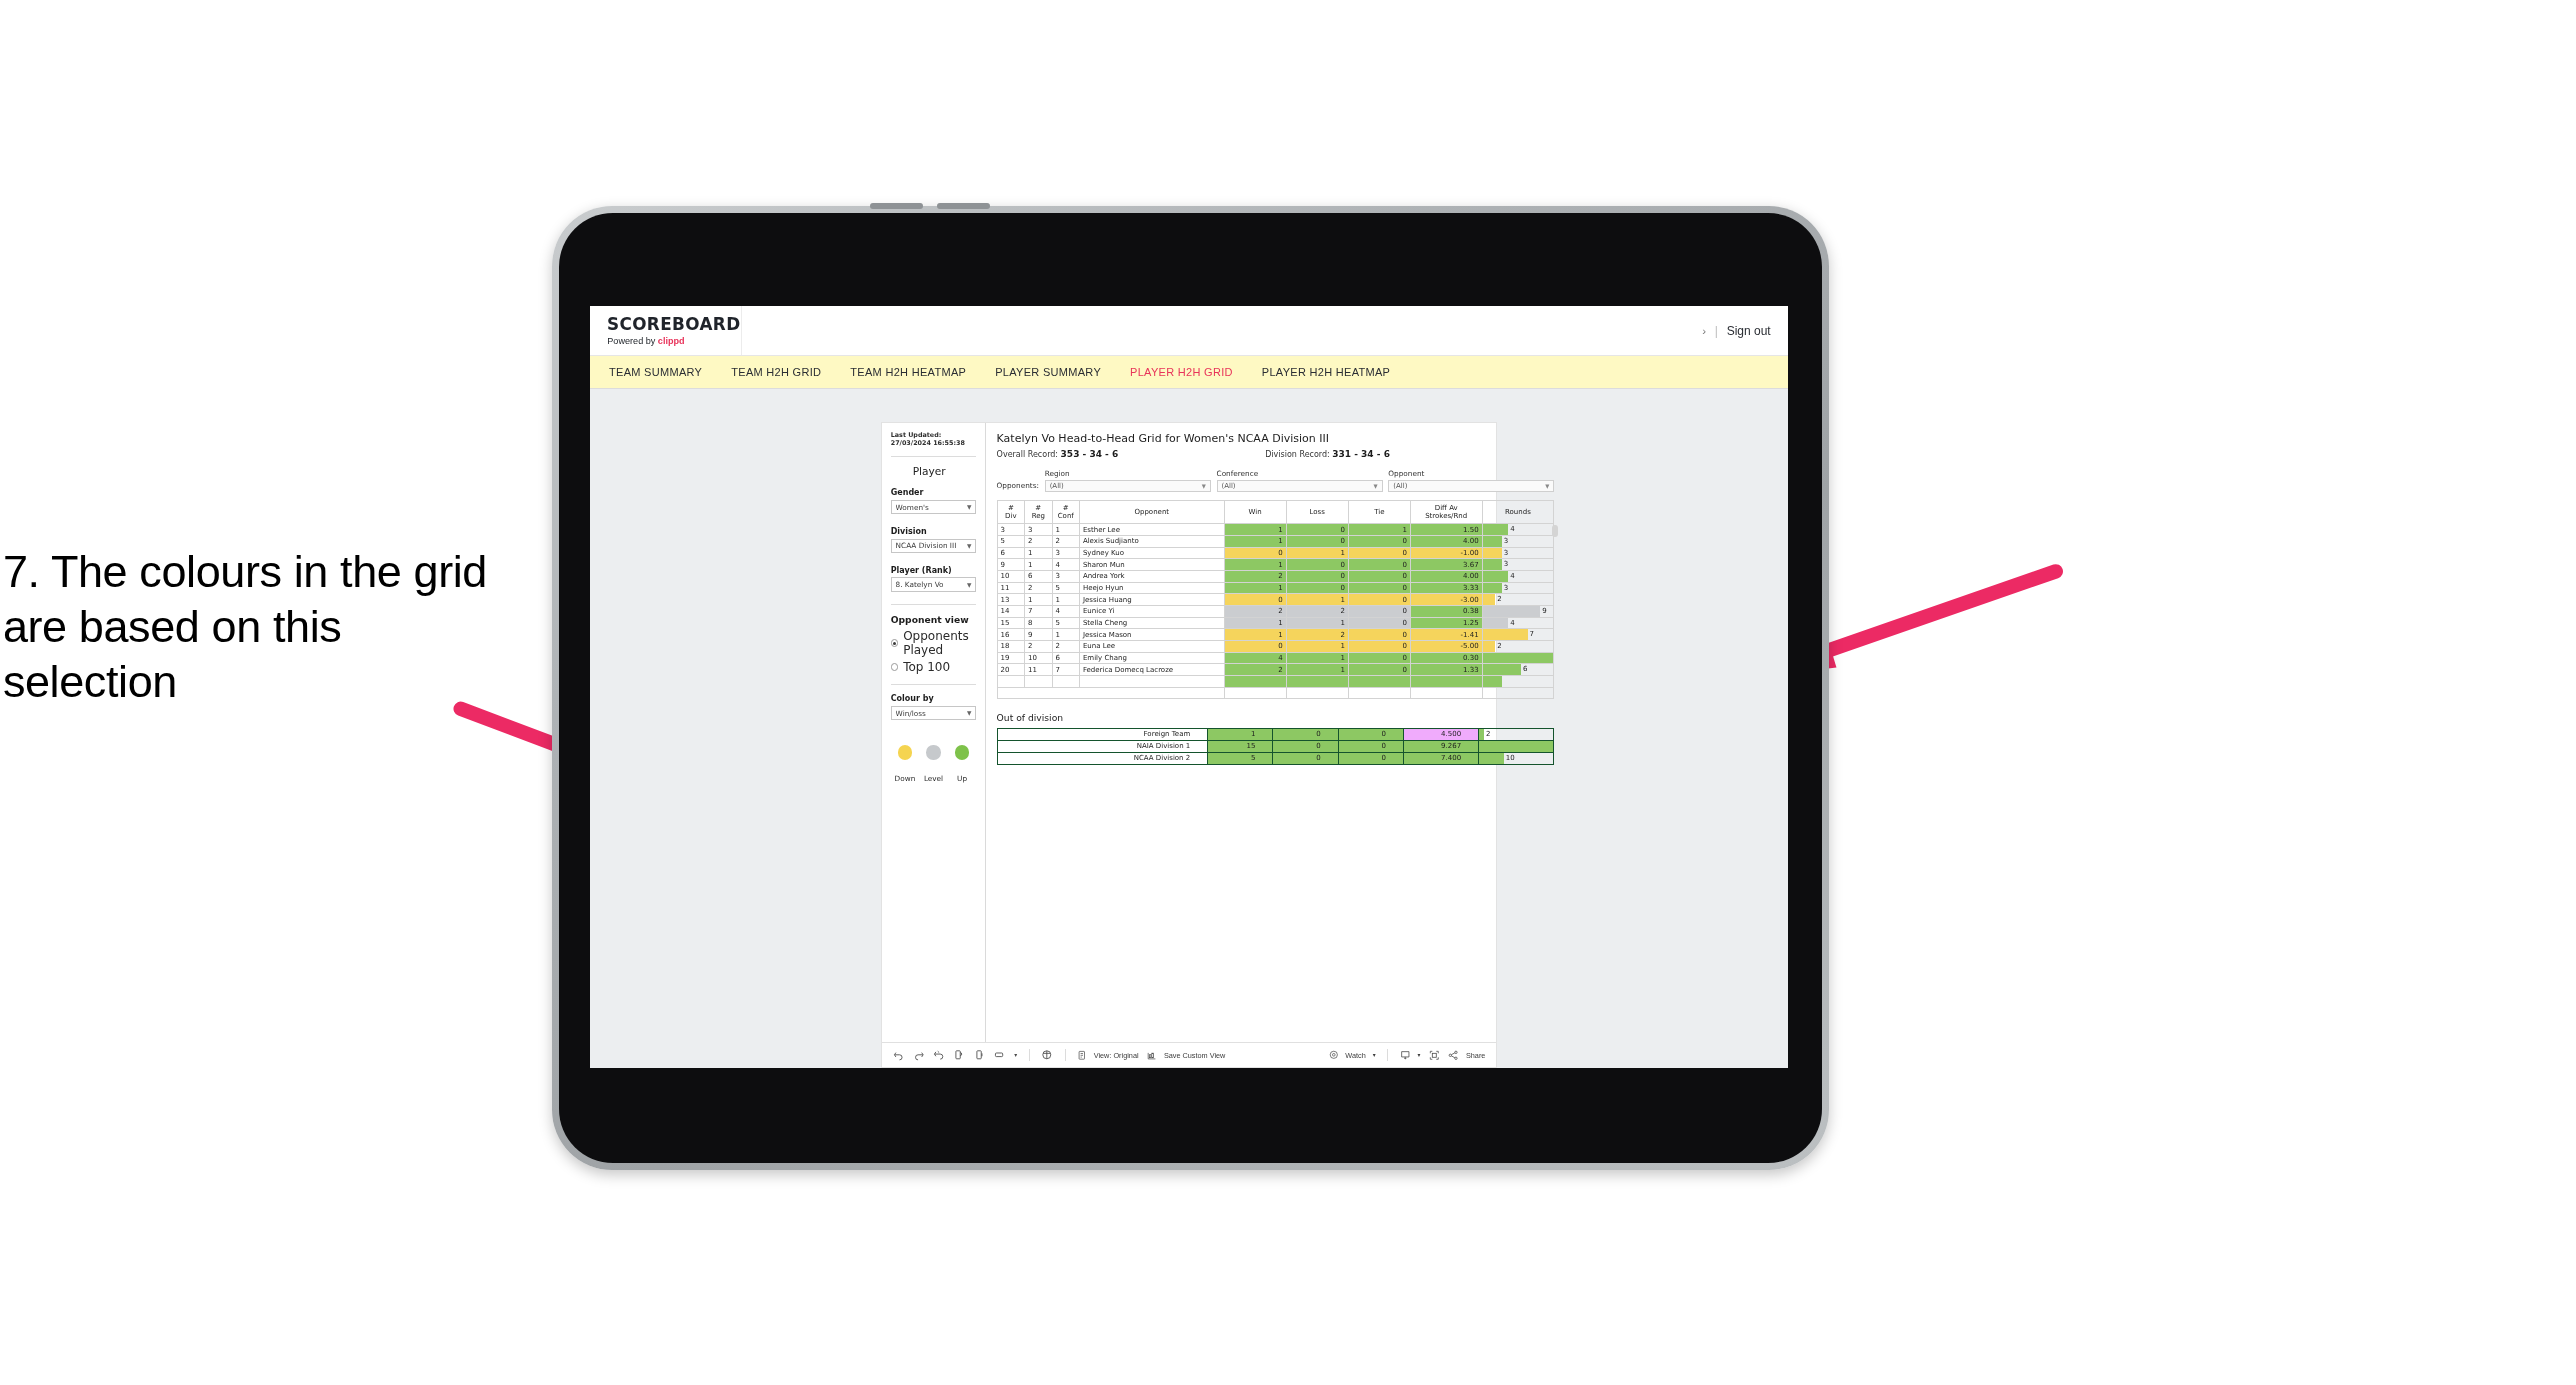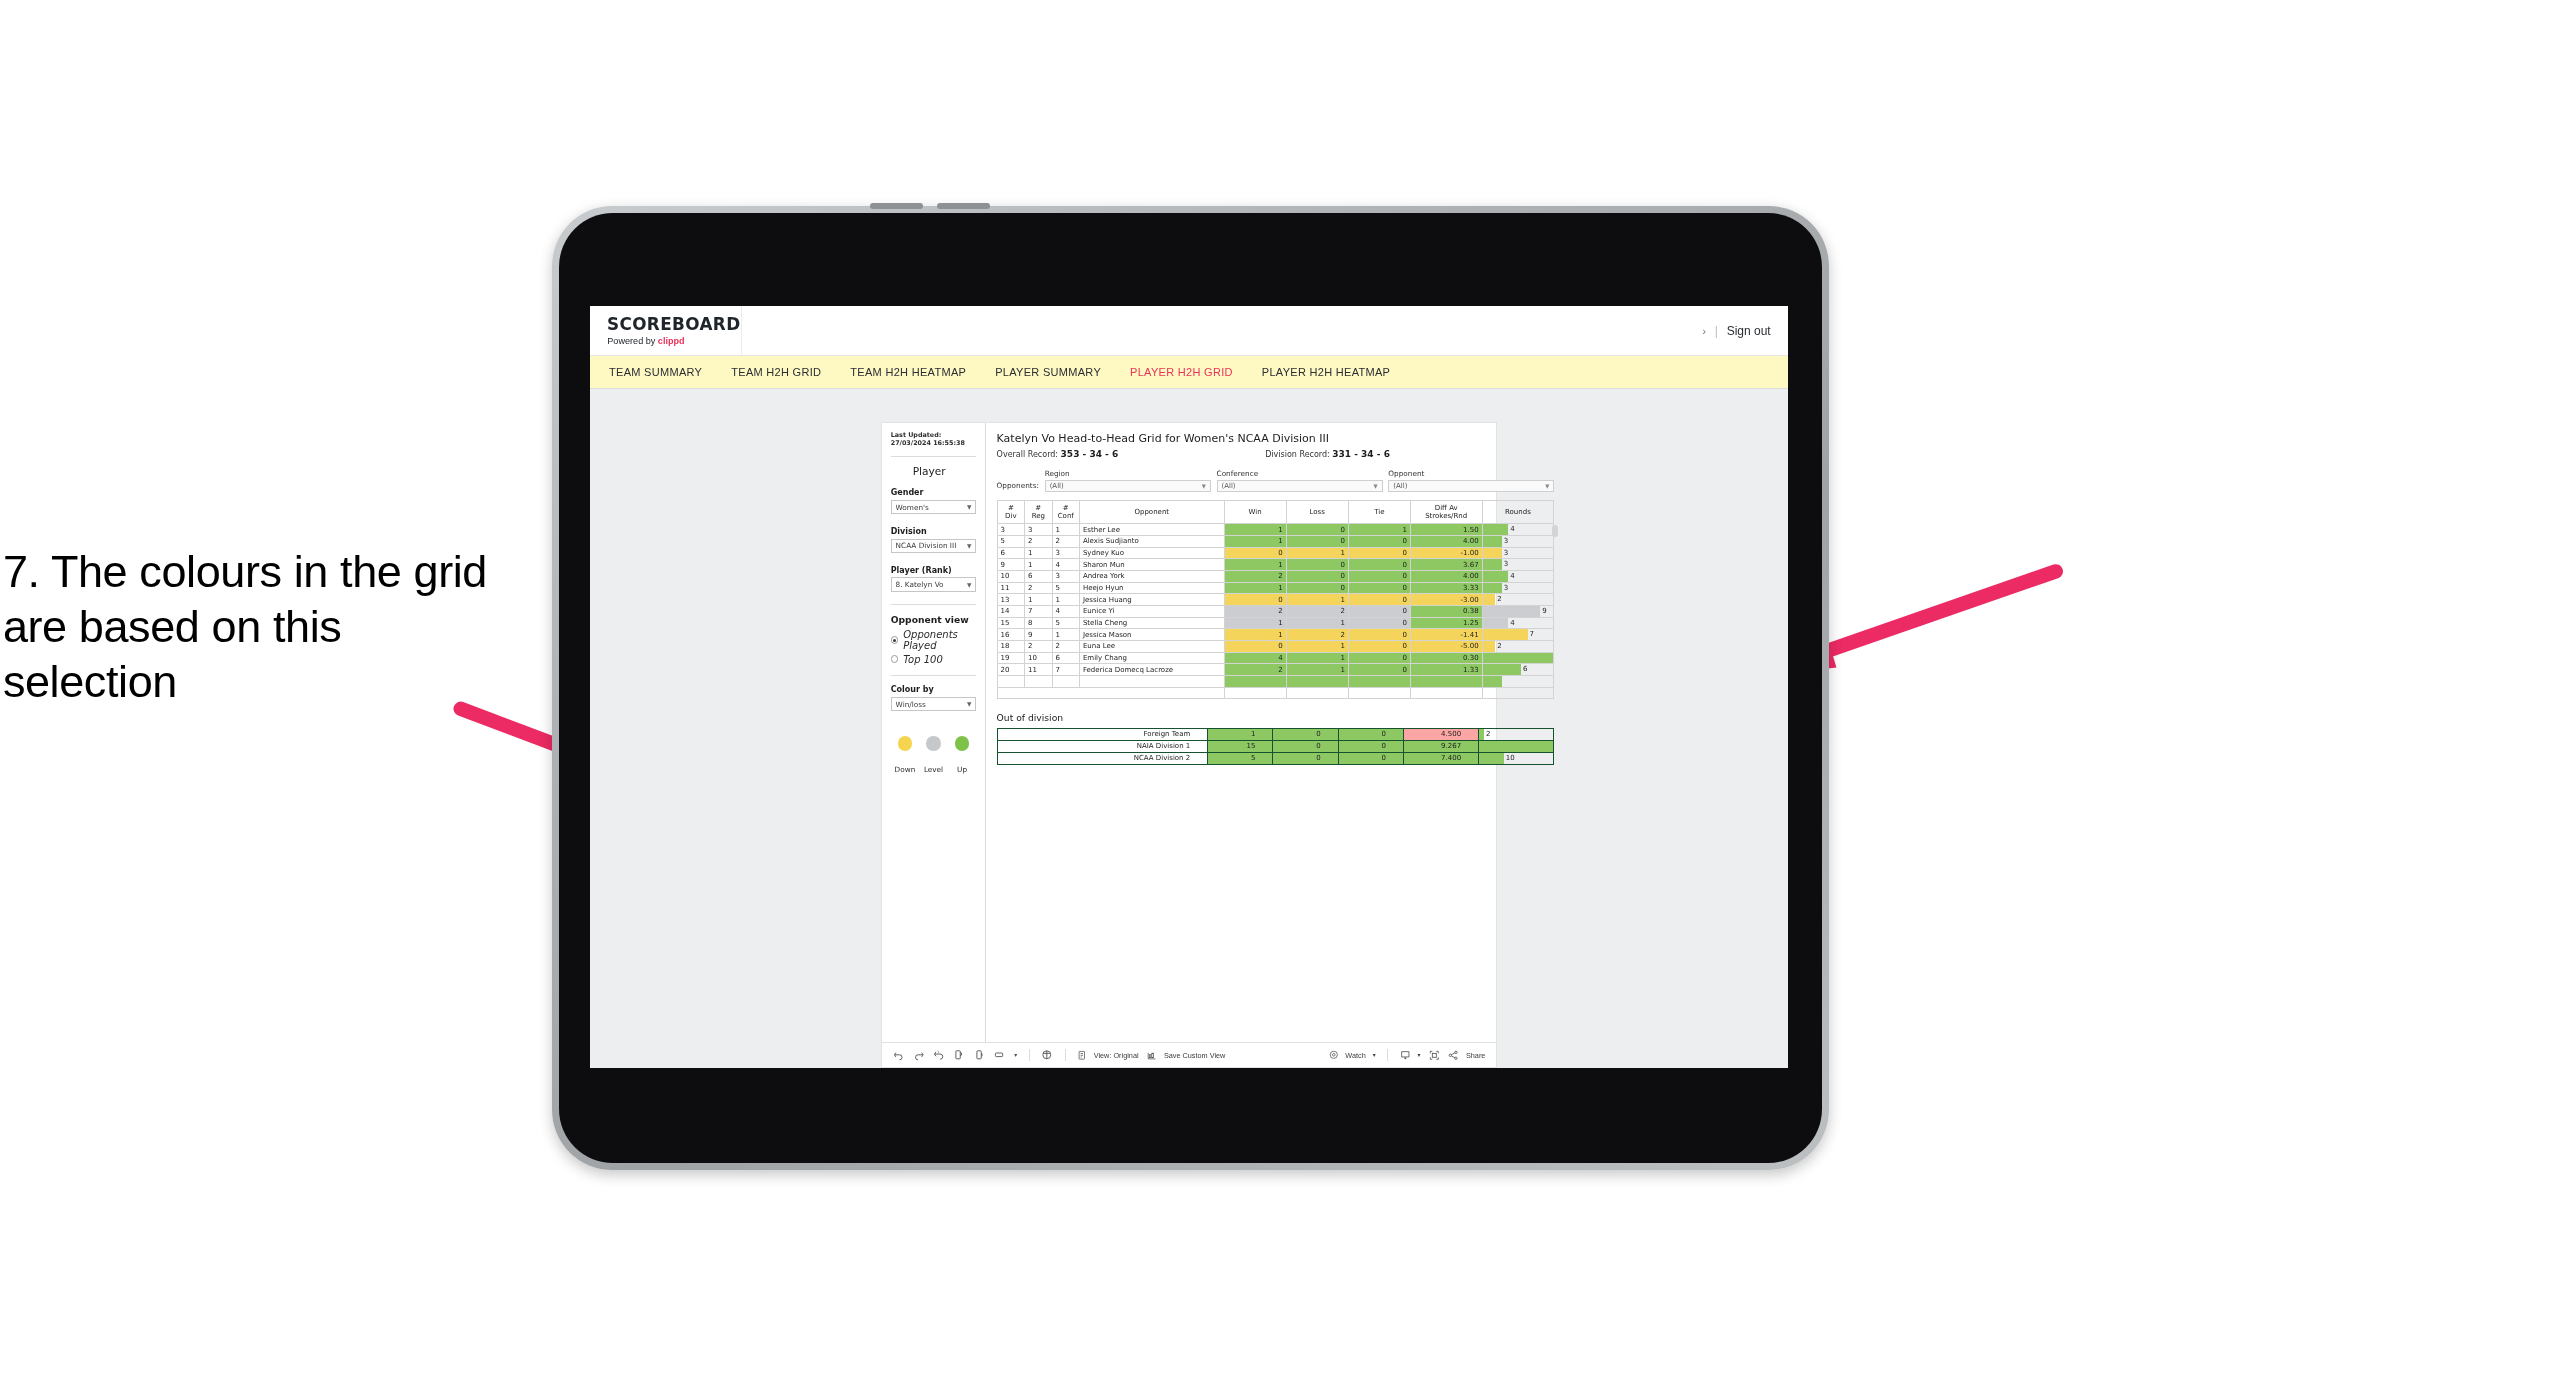--- a/index.html
+++ b/index.html
@@ -121,21 +121,21 @@
   .sel .car { color: #666; font-size: 5.8px; }
   .radio-row { display: flex; align-items: center; gap: 4.8px; margin-bottom: 2.9px; }
   .radio {
     width: 7.7px; height: 7.7px; border-radius: 50%;
     border: 1px solid #9a9a9a; background: #fff; position: relative; flex: none;
   }
   .radio.on::after {
     content: ""; position: absolute; left: 1.5px; top: 1.5px;
     width: 3.1px; height: 3.1px; border-radius: 50%; background: #3a3a3a;
   }
-  .radio-row span { font-size: 10px; color: #2b2b2b; font-style: italic; }
+  .radio-row span { font-size: 12px; color: #2b2b2b; }
   .legend { display: flex; gap: 0; margin-top: 25px; }
   .legend-item { width: 29px; text-align: center; }
   .dot { width: 14.4px; height: 14.4px; border-radius: 50%; margin: 0 auto 6.7px auto; }
   .legend-item span { font-size: 7.3px; color: #2b2b2b; }
 
   
   .main { flex: 1; padding: 8.7px 10.6px 0 10.6px; font-family: "DejaVu Sans", sans-serif; }
   .viz-title { font-size: 11px; color: #1d1d1d; margin-bottom: 4.8px; }
   .records { display: flex; font-size: 8px; color: #333; margin-bottom: 9.6px; }
   .records b { font-weight: 700; font-size: 9px; color: #1d1d1d; }
@@ -555,21 +555,21 @@
             </div>
 
             <div class="ood-title">Out of division</div>
             <table class="ood">
               <tbody id="ood-body">
                   <tr>
                     <td class="ood-name">Foreign Team</td>
                     <td class="c-num" style="background:#8DC863">1</td>
                     <td class="c-num" style="background:#8DC863">0</td>
                     <td class="c-num" style="background:#8DC863">0</td>
-                    <td class="c-diff" style="background:#fca5a5">4.500</td>
+                    <td class="c-diff" style="background:#f0abfc">4.500</td>
                     <td class="c-rnd">
                       <div class="rnd-bar" style="width:6.666666666666667%;background:#8DC863"></div>
                       <div class="rnd-val" style="left:calc(6.666666666666667% + 1.9px)">2</div>
                     </td>
                   </tr>
                   <tr>
                     <td class="ood-name">NAIA Division 1</td>
                     <td class="c-num" style="background:#8DC863">15</td>
                     <td class="c-num" style="background:#8DC863">0</td>
                     <td class="c-num" style="background:#8DC863">0</td>

